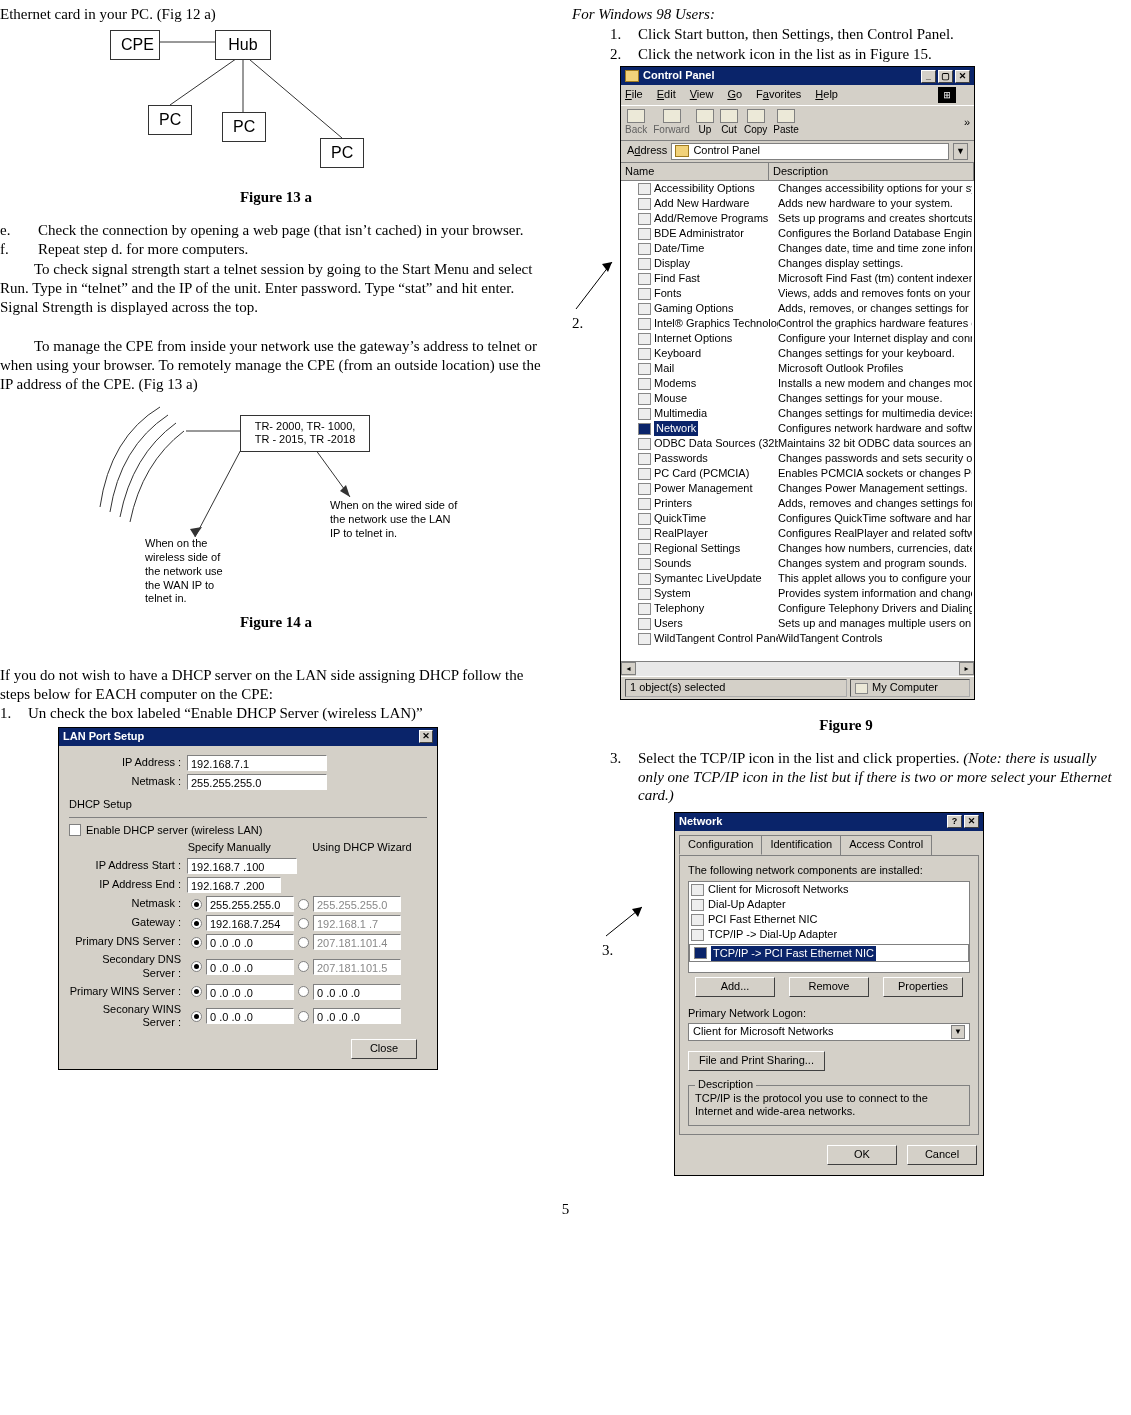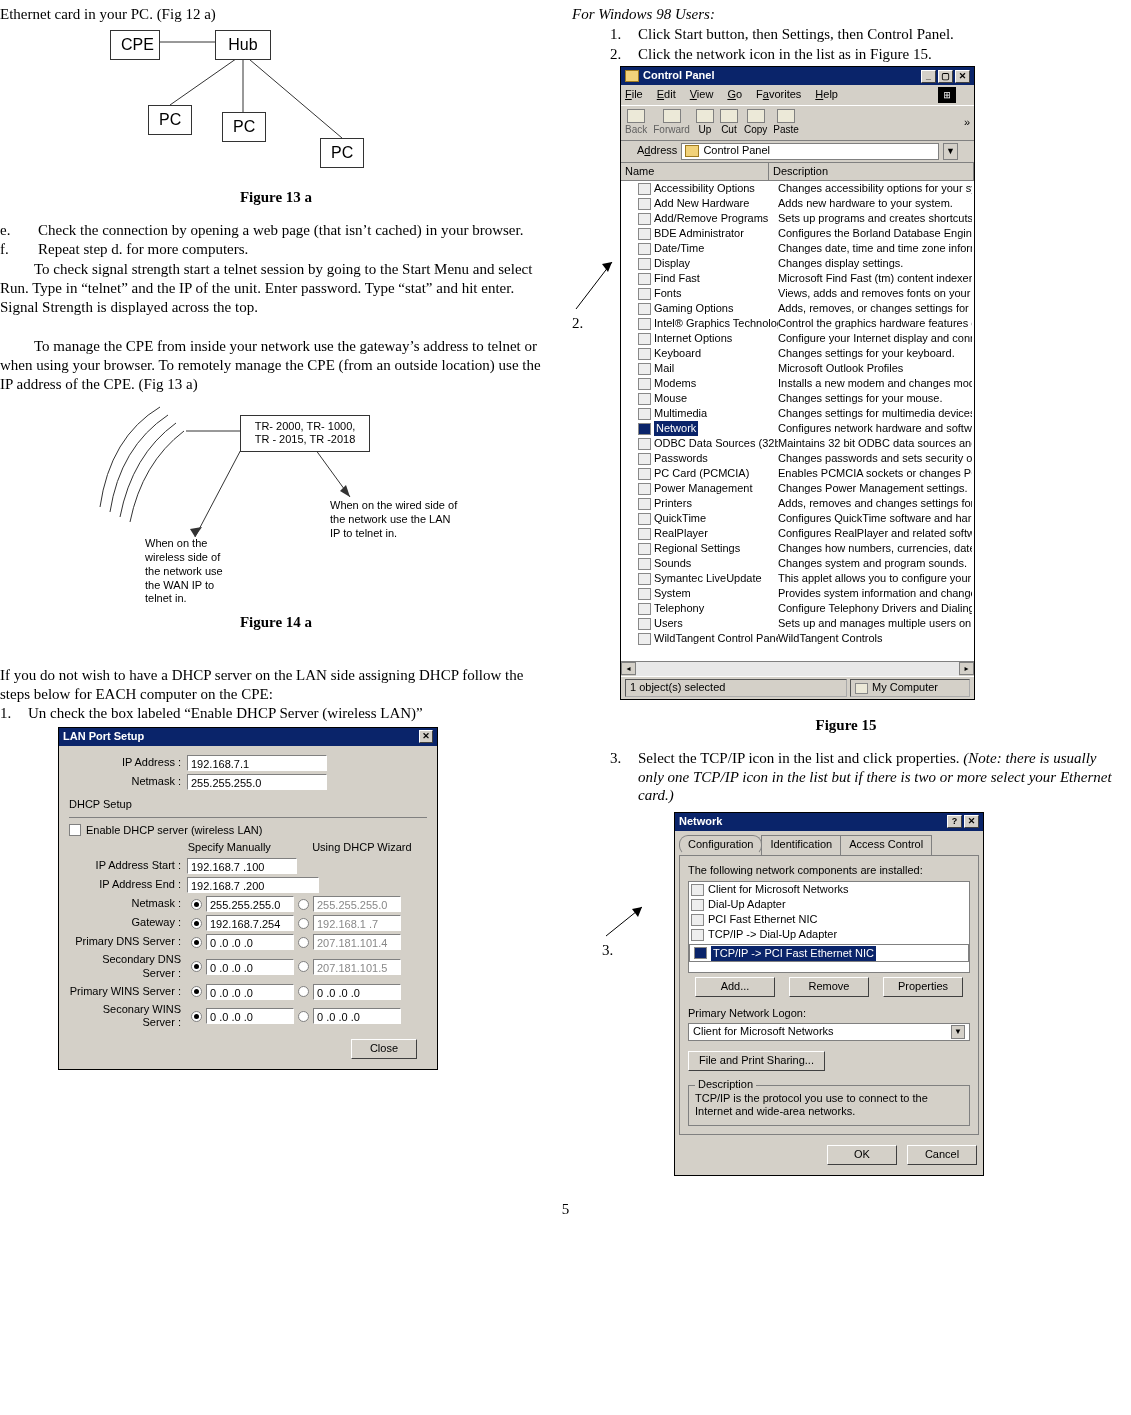--- a/index.html
+++ b/index.html
@@ -177,21 +177,21 @@
   }
   .cpwin .toolb {
     background:#d4d0c8;border-top:1px solid #fff;border-bottom:1px solid #808080;
     padding:3px 4px; display:flex; gap:6px;
   }
   .cpwin .toolb .tb { display:flex;flex-direction:column;align-items:center;font-size:10px;color:#606060; }
   .cpwin .toolb .tb.en { color:#000; }
   .cpwin .toolb .tb .ic { width:18px;height:14px;border:1px solid #808080;background:#ece9d8;margin-bottom:1px; }
   .cpwin .toolb .chev{ margin-left:auto;font-size:11px;align-self:center;color:#000; }
   .cpwin .addr {
-    display:flex;align-items:center;padding:2px 16px;border-bottom:1px solid #808080;
+    display:flex;align-items:center;padding:2px 6px;border-bottom:1px solid #808080;
   }
   .cpwin .addr .ainp{
     flex:1;background:#fff;border:1px solid #808080;height:17px;padding:1px 3px;margin:0 4px;display:flex;align-items:center;
   }
   .cpwin .addr .ainp .ficon{width:14px;height:12px;background:#f2d27a;border:1px solid #a07b20;margin-right:4px;}
   .cpwin .addr .dd{width:15px;height:17px;border:1px solid #808080;background:#d4d0c8;text-align:center;line-height:15px;font-size:9px;}
   .cpwin .gridhead {
     display:flex;background:#d4d0c8;border-bottom:1px solid #808080;
   }
   .cpwin .gridhead .gh {
@@ -234,21 +234,21 @@
   .netdlg .title .q,.netdlg .title .x{
     width:15px;height:13px;margin-left:2px;background:#d4d0c8;color:#000;
     border:1px solid #fff;border-right-color:#404040;border-bottom-color:#404040;
     font-size:9px;line-height:11px;text-align:center;
   }
   .netdlg .tabs{display:flex;padding:4px 4px 0 4px;}
   .netdlg .tab{
     border:1px solid #808080;border-bottom:none;background:#d4d0c8;
     padding:2px 8px;font-size:11px;margin-right:-1px;
   }
-  .netdlg .tab.act{background:#d4d0c8;position:relative;z-index:2;border-bottom:1px solid #d4d0c8;border-radius:9px;}
+  .netdlg .tab.act{background:#d4d0c8;position:relative;z-index:2;border-bottom:1px solid #d4d0c8;}
   .netdlg .panel{
     border:1px solid #808080;margin:0 4px;padding:8px;background:#d4d0c8;
   }
   .netdlg .listbox{
     background:#fff;border:1px solid #808080;height:92px;overflow:hidden;margin:4px 0;
   }
   .netdlg .lrow{display:flex;align-items:center;padding:0 2px;line-height:15px;height:15px;}
   .netdlg .lrow .lic{width:13px;height:12px;border:1px solid #888;background:#eee;margin-right:4px;flex-shrink:0;}
   .netdlg .lrow.sel span{background:#0a246a;color:#fff;padding:0 2px;}
   .netdlg .brow{display:flex;gap:14px;justify-content:center;margin:4px 0 10px 0;}
@@ -376,21 +376,21 @@
           <div class="s1"></div>
           <div class="s2">Specify Manually</div>
           <div class="s3">Using DHCP Wizard</div>
         </div>
         <div class="row">
             <div class="lbl">IP Address Start :</div>
           <div class="inp" style="width:110px">192.168.7 .100</div>
           </div>
         <div class="row">
             <div class="lbl">IP Address End :</div>
-          <div class="inp" style="width:132px">192.168.7 .200</div>
+          <div class="inp" style="width:94px">192.168.7 .200</div>
           </div>
 
         <div class="row dual">
             <div class="lbl">Netmask :</div>
           <span class="radio sel"></span>
           <div class="inp">255.255.255.0</div>
           <span class="radio"></span>
           <div class="inp" style="color:#888">255.255.255.0</div>
           </div>
 
@@ -742,21 +742,21 @@
         <div class="status">
           <div class="s1">1 object(s) selected</div>
           <div class="s2">
             <span class="cic"></span>
             <span>My Computer</span>
           </div>
         </div>
       </div>
     </div>
 
-    <div class="caption" style="margin-top:10px;">Figure 15</div>
+    <div class="caption" style="margin-top:10px;">Figure 9</div>
 
     <div class="list-row" style="margin-left:38px;">
       <div class="list-num">3.</div>
       <div>
         <span>Select the TCP/IP icon in the list and click properties.</span>
         <span class="italic">(Note: there is usually only one TCP/IP icon in the list but if there is two or more select your Ethernet card.)</span>
       </div>
     </div>
 
     <div class="pointer-row" style="margin-left:30px;">

